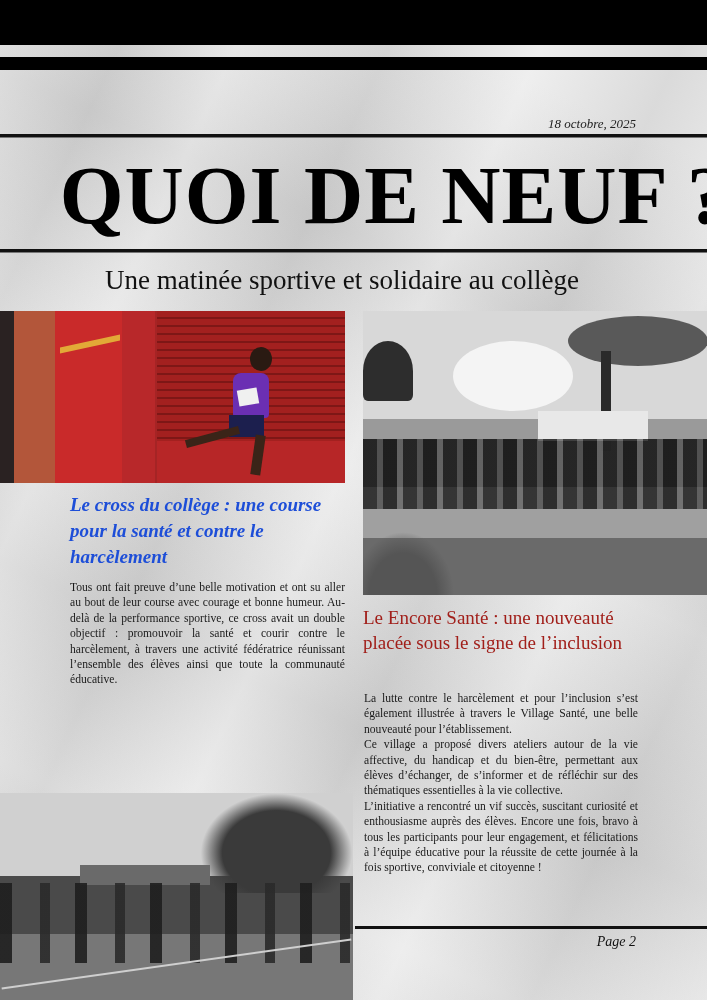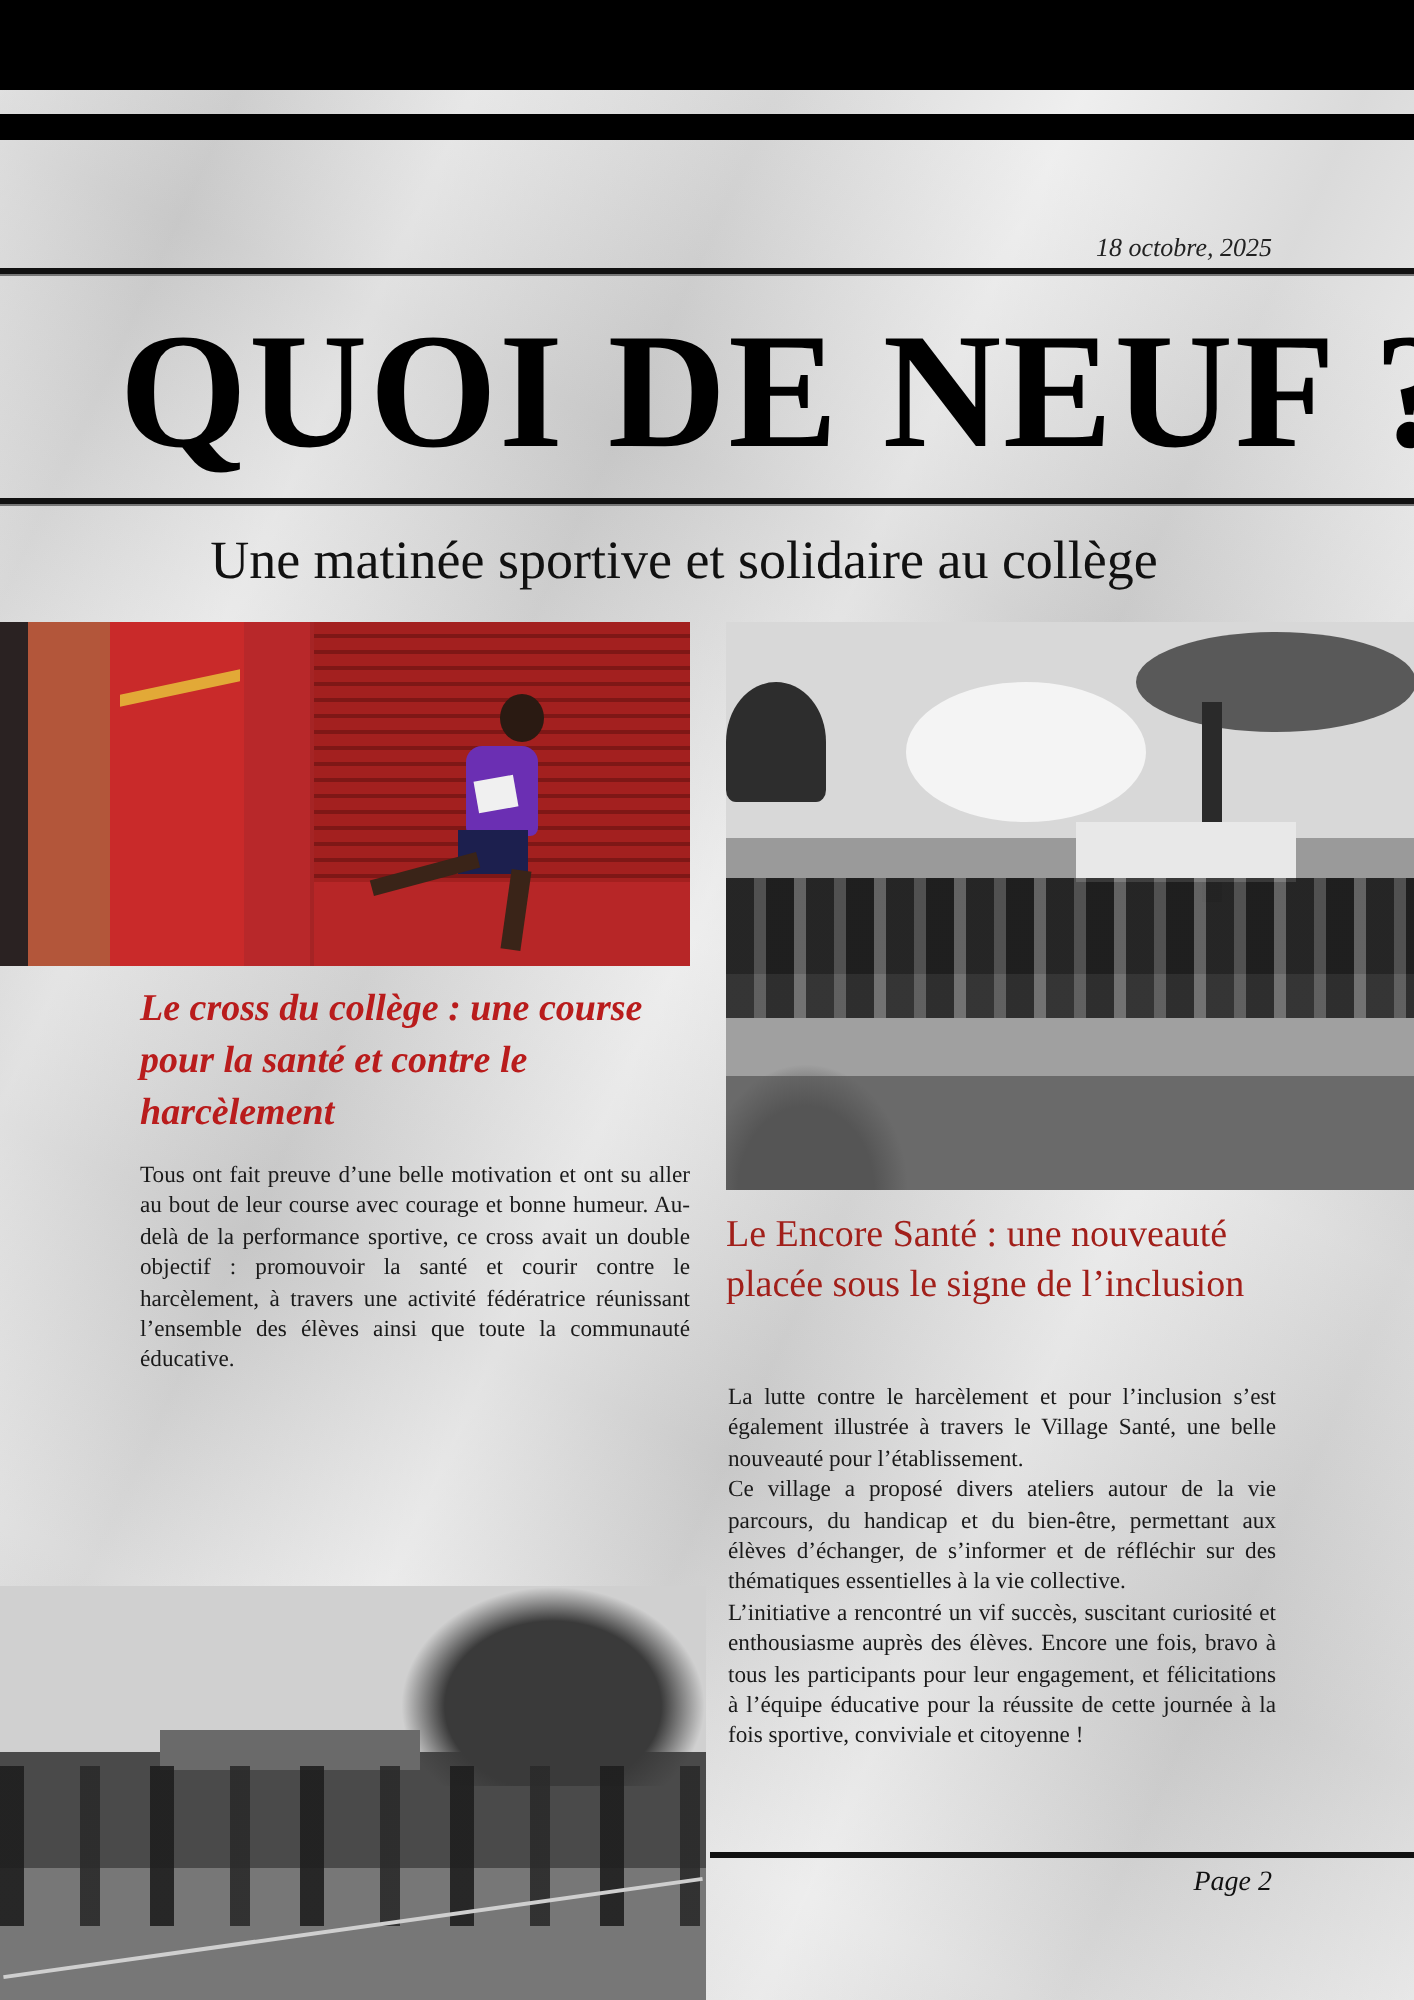--- a/index.html
+++ b/index.html
@@ -69,21 +69,21 @@
   }
   .track-trees { left: 200px; top: 0; width: 153px; height: 100px; background: radial-gradient(ellipse at 50% 60%, #3a3a3a 0 50%, transparent 70%); }
   .track-roof { left: 80px; top: 72px; width: 130px; height: 20px; background: #6a6a6a; }
   .track-runners { left: 0; top: 90px; width: 353px; height: 80px;
     background: repeating-linear-gradient(90deg, #1e1e1e 0 12px, transparent 12px 40px, #2a2a2a 40px 50px, transparent 50px 75px); opacity: .9; }
   .track-lane { left: 0; top: 170px; width: 353px; height: 2px; background: #cfcfcf; transform: rotate(-8deg); }
 
   .headline-1 {
     left: 70px; top: 492px; width: 285px;
     font-family: "Liberation Serif", serif; font-style: italic; font-weight: bold;
-    font-size: 19px; line-height: 26px; color: #b91c1c;
+    font-size: 19px; line-height: 26px; color: #1d4ed8;
   }
   .headline-2 {
     left: 363px; top: 606px; width: 275px;
     font-family: "Liberation Serif", serif; font-size: 19px; line-height: 24.5px; color: #a11f1a;
   }
   .body-text {
     font-family: "Liberation Serif", serif; font-size: 11.6px; line-height: 15.4px;
     text-align: justify; color: #1a1a1a;
   }
   .body-text p { margin: 0; }
@@ -132,21 +132,21 @@
 </div>
 
 <div class="abs headline-1">Le cross du collège : une course pour la santé et contre le harcèlement</div>
 <div class="abs body-text col-left">
   <p>Tous ont fait preuve d’une belle motivation et ont su aller au bout de leur course avec courage et bonne humeur. Au-delà de la performance sportive, ce cross avait un double objectif : promouvoir la santé et courir contre le harcèlement, à travers une activité fédératrice réunissant l’ensemble des élèves ainsi que toute la communauté éducative.</p>
 </div>
 
 <div class="abs headline-2">Le Encore Santé : une nouveauté placée sous le signe de l’inclusion</div>
 <div class="abs body-text col-right">
   <p>La lutte contre le harcèlement et pour l’inclusion s’est également illustrée à travers le Village Santé, une belle nouveauté pour l’établissement.</p>
-  <p>Ce village a proposé divers ateliers autour de la vie parcours, du handicap et du bien-être, permettant aux élèves d’échanger, de s’informer et de réfléchir sur des thématiques essentielles à la vie collective.</p>
+  <p>Ce village a proposé divers ateliers autour de la vie affective, du handicap et du bien-être, permettant aux élèves d’échanger, de s’informer et de réfléchir sur des thématiques essentielles à la vie collective.</p>
   <p>L’initiative a rencontré un vif succès, suscitant curiosité et enthousiasme auprès des élèves. Encore une fois, bravo à tous les participants pour leur engagement, et félicitations à l’équipe éducative pour la réussite de cette journée à la fois sportive, conviviale et citoyenne !</p>
 </div>
 
 <div class="abs photo photo-track" title="Coureurs sur la piste (noir et blanc)">
   <div class="abs track-trees"></div>
   <div class="abs track-roof"></div>
   <div class="abs track-runners"></div>
   <div class="abs track-lane"></div>
 </div>
 

